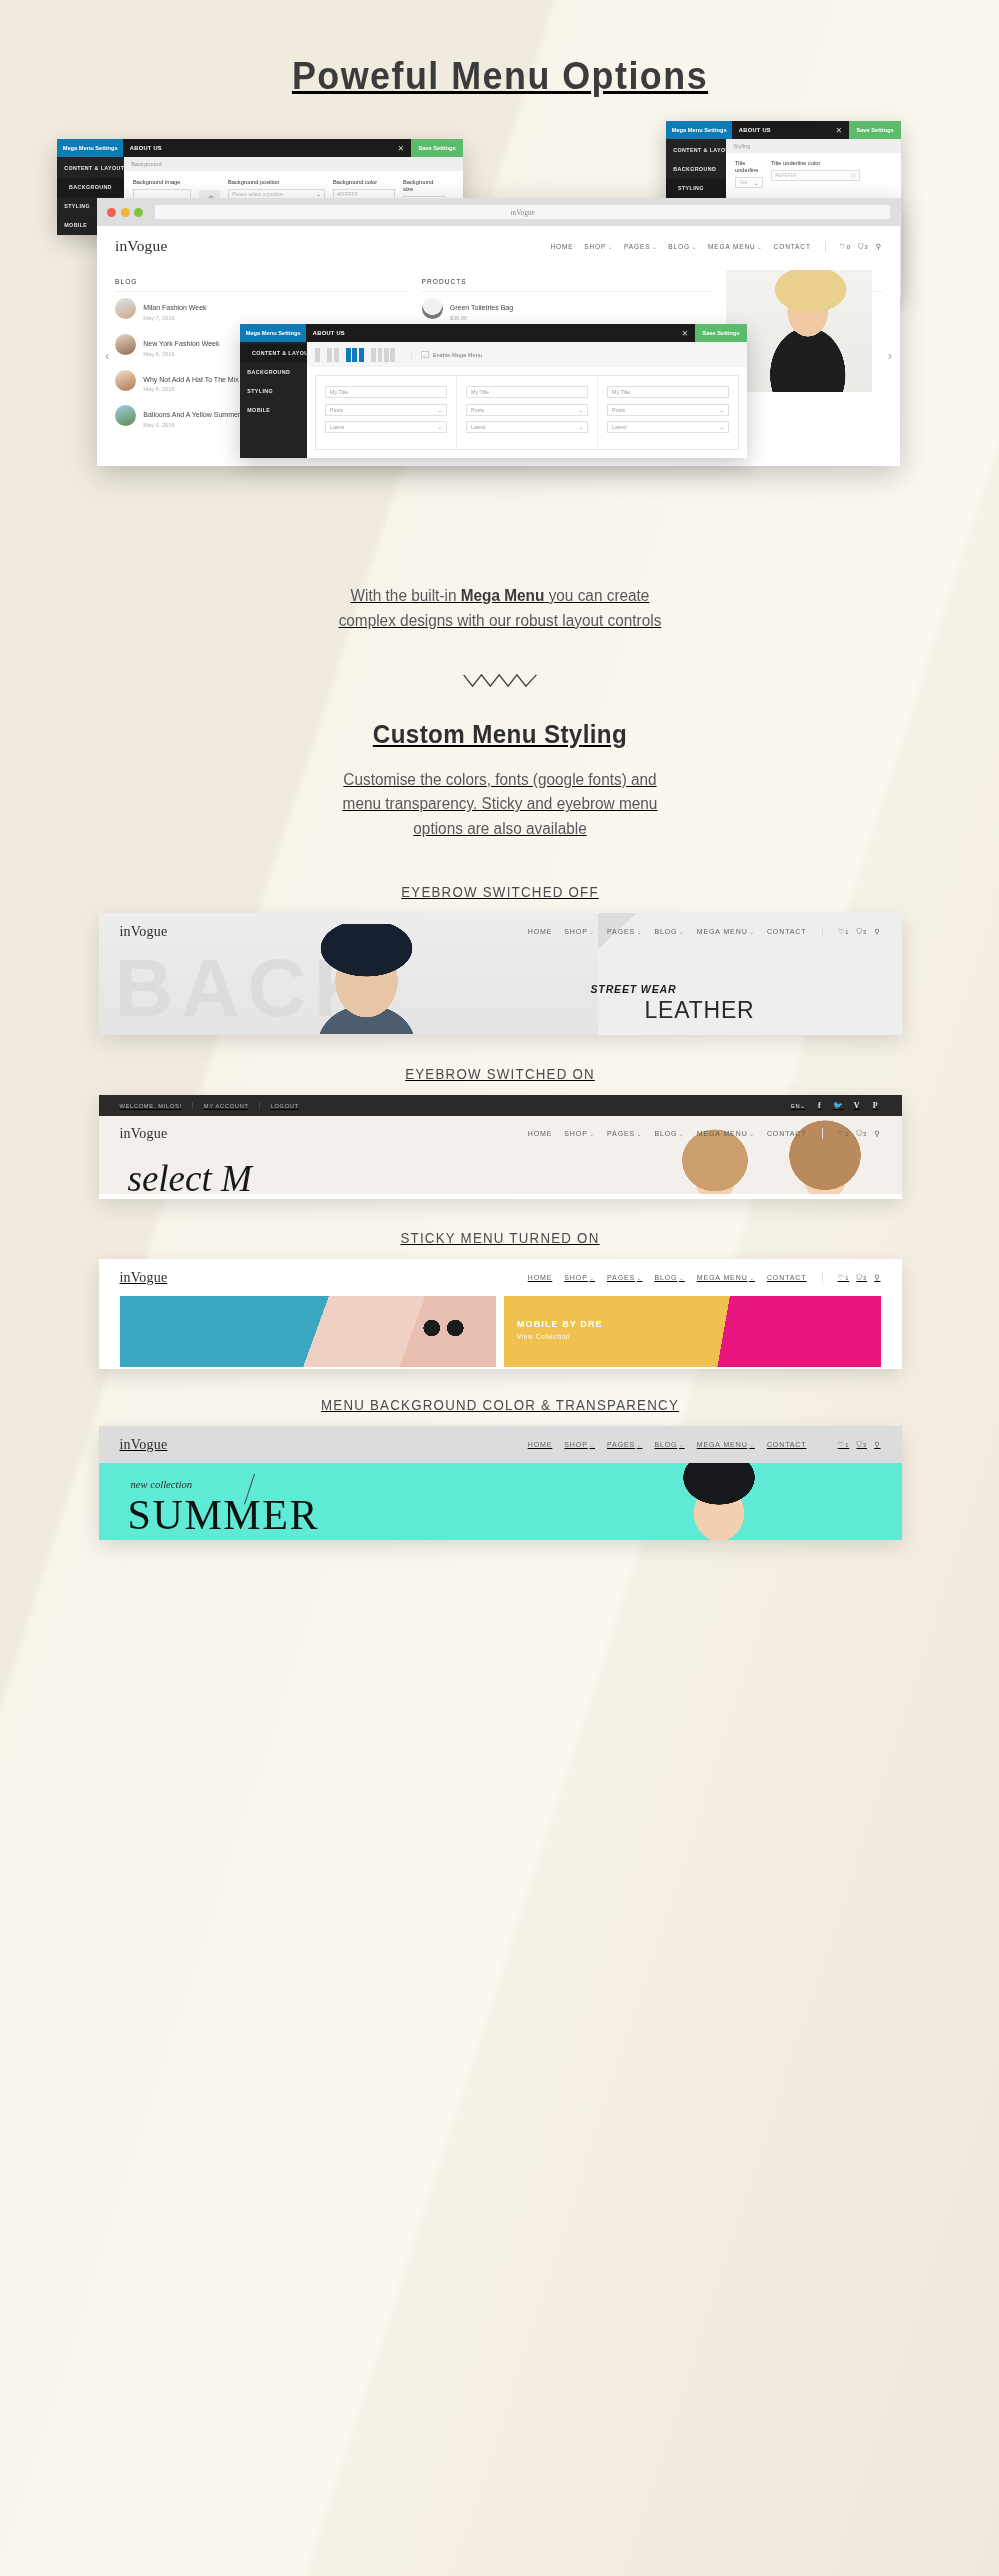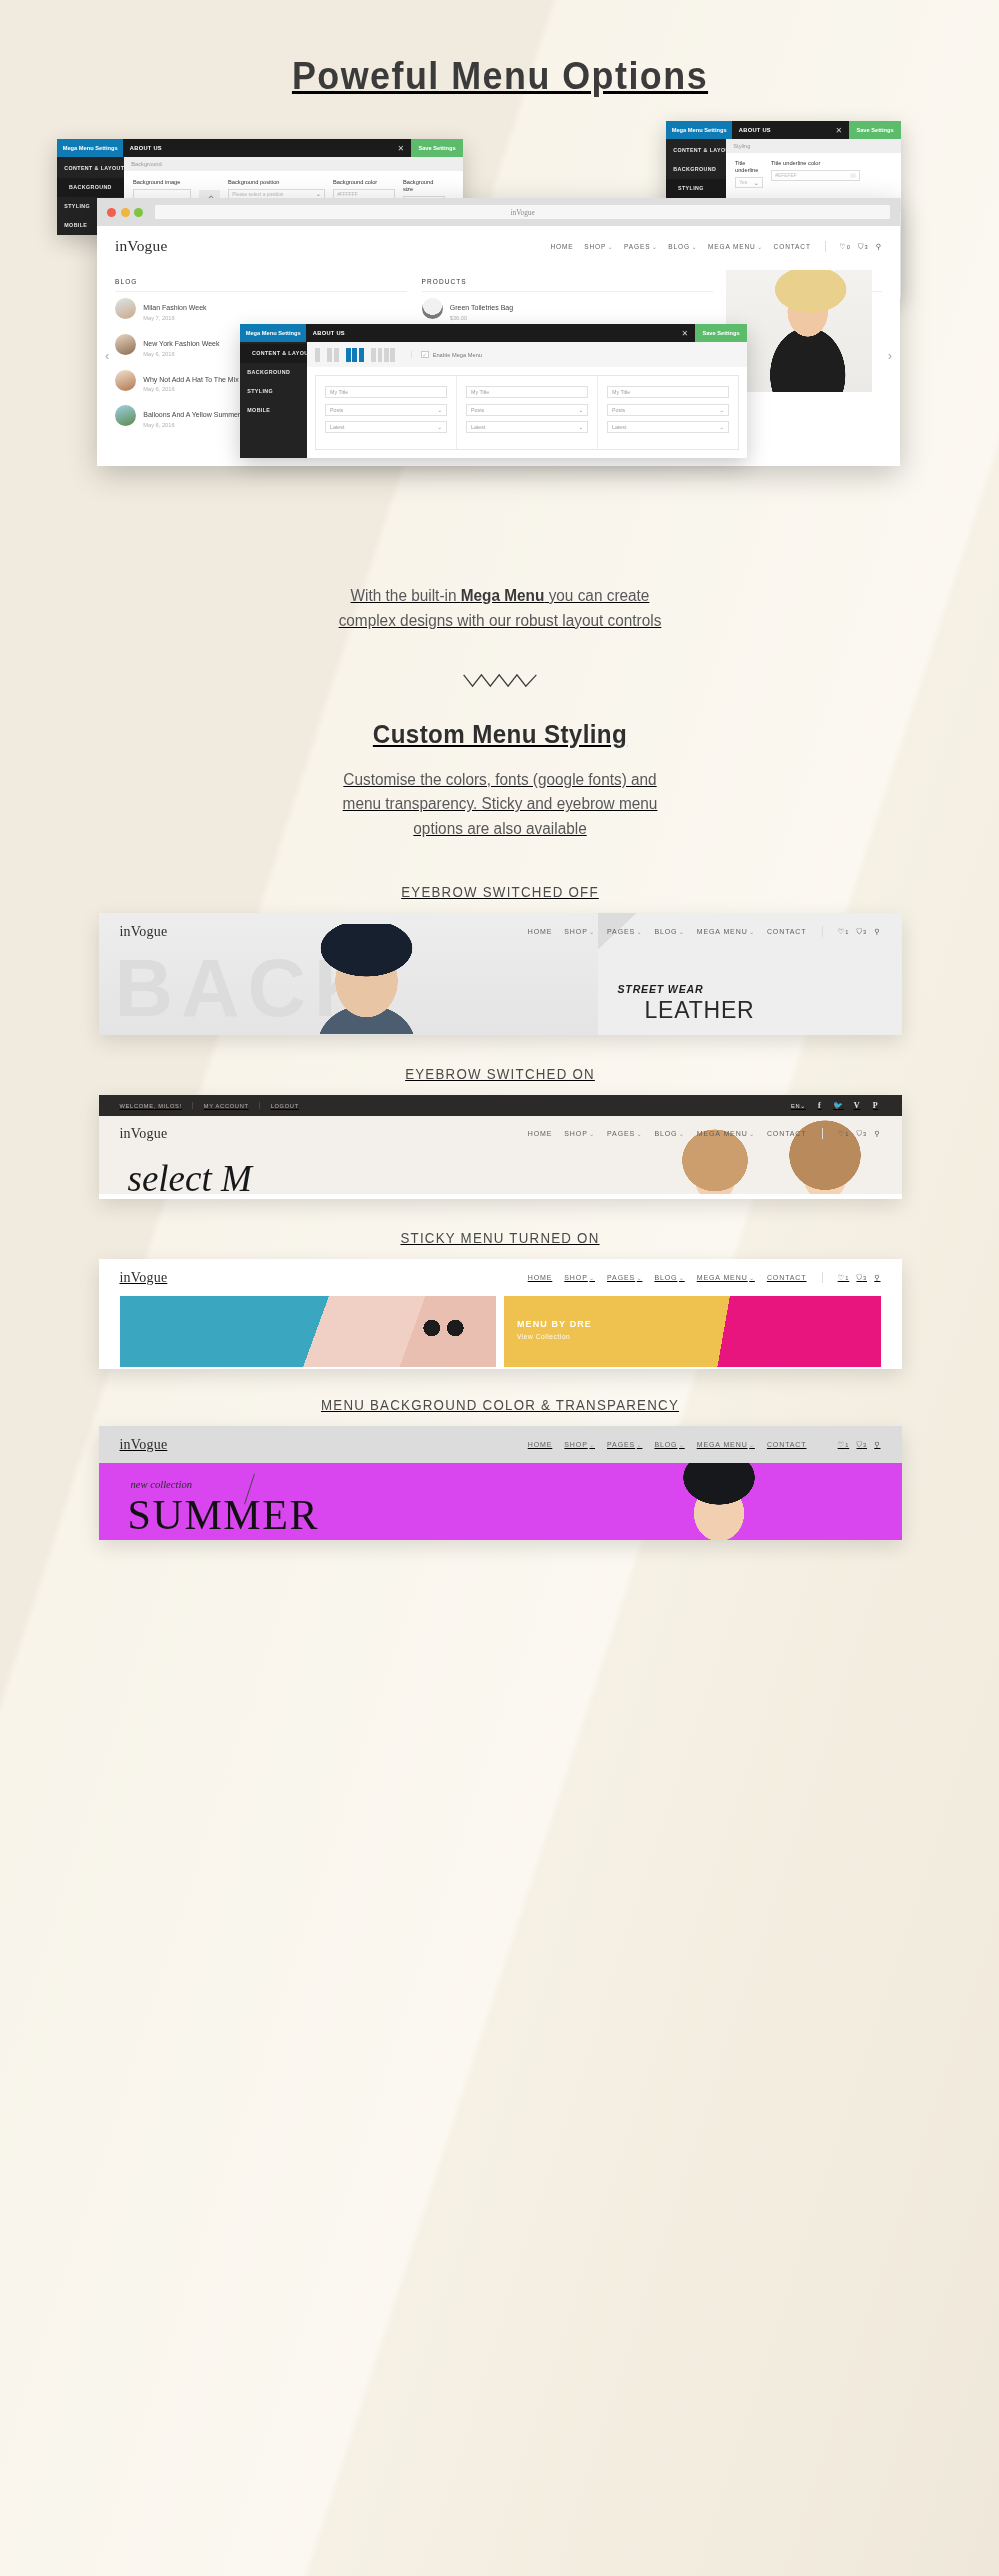--- a/index.html
+++ b/index.html
@@ -487,21 +487,21 @@
     <div class="strip-body" style="height:122px;">
 
       <div class="ph" style="background:linear-gradient(180deg,#ededed,#e4e4e4);"></div>
       <div class="bigword" style="left:16px;top:29px;font-size:81px;letter-spacing:8px;color:#dcdcdc;">BACK</div>
       <div style="position:absolute;left:170px;top:11.4px;width:195px;height:110px;background:
            radial-gradient(ellipse 47px 29px at 50% 22%, #16202e 0 97%, transparent 98%),
            radial-gradient(ellipse 32px 37px at 50% 52%, #e8c5a4 0 97%, transparent 98%),
            radial-gradient(ellipse 50px 41px at 50% 110%, #4c5d70 0 97%, transparent 98%);"></div>
       <div style="position:absolute;left:499px;top:0;right:0;bottom:0;background:#eeeeee;"></div>
       <div style="position:absolute;left:499px;top:0;width:39px;height:37px;background:#dcdcdc;clip-path:polygon(0 0,100% 0,0 100%);"></div>
-      <div style="position:absolute;left:519px;top:70px;font-size:10.6px;font-weight:bold;font-style:italic;letter-spacing:0.8px;color:#1c1c1c;">STREET WEAR</div>
+      <div style="position:absolute;left:492px;top:70px;font-size:10.6px;font-weight:bold;font-style:italic;letter-spacing:0.8px;color:#1c1c1c;">STREET WEAR</div>
       <div style="position:absolute;left:519px;top:84px;font-size:23px;letter-spacing:0.8px;color:#2a2a2a;font-family:'Liberation Sans Narrow','Liberation Sans',sans-serif;margin-left:27px;">LEATHER</div>
 
       <div class="bar" style="position:absolute;left:0;right:0;top:0;padding:10.6px 21px;">
         <div class="logo">inVogue</div>
         <div class="navitems">
           <span><span>HOME</span></span>
           <span><span>SHOP</span><span class="car">⌄</span></span>
           <span><span>PAGES</span><span class="car">⌄</span></span>
           <span><span>BLOG</span><span class="car">⌄</span></span>
           <span><span>MEGA MENU</span><span class="car">⌄</span></span>
@@ -581,21 +581,21 @@
         </span>
       </div>
     </div>
     <div style="display:flex;gap:8px;padding:0 21px 0 21px;height:71px;">
       <div style="flex:1;background:linear-gradient(110deg,#3aa6c0 0 52%,#f0cfc4 52% 76%,#e8bfb0 76%);position:relative;">
         <div style="position:absolute;right:29px;top:23px;width:47px;height:18px;background:
              radial-gradient(circle 9px at 25% 50%, #1c1c1c 0 92%, transparent 93%),
              radial-gradient(circle 9px at 75% 50%, #1c1c1c 0 92%, transparent 93%);"></div>
       </div>
       <div style="flex:1;background:linear-gradient(100deg,#efc14e 0 58%,#e8157e 58%);position:relative;">
-        <div style="position:absolute;left:13px;top:23px;font-size:9px;letter-spacing:1.1px;color:#fff;font-weight:bold;">MENU BY DRE</div>
+        <div style="position:absolute;left:13px;top:23px;font-size:9px;letter-spacing:1.1px;color:#fff;font-weight:bold;">MOBILE BY DRE</div>
         <div style="position:absolute;left:13px;top:37px;font-size:6.5px;letter-spacing:0.6px;color:#fdfdfd;">View Collection</div>
       </div>
     </div>
   </div>
 
   <div class="caption" style="margin-top:28px;">MENU BACKGROUND COLOR &amp; TRANSPARENCY</div>
   <div class="strip" style="margin-top:13px;height:114px;">
     <div class="bar" style="background:#dcdcdc;">
       <div class="logo">inVogue</div>
       <div class="navitems">
@@ -606,21 +606,21 @@
         <span><span>MEGA MENU</span><span class="car">⌄</span></span>
         <span><span>CONTACT</span></span>
         <span class="navdiv"></span>
         <span class="navicons">
           <span>♡<span style="font-size:5.7px">1</span></span>
           <span>⛉<span style="font-size:5.7px">3</span></span>
           <span>⚲</span>
         </span>
       </div>
     </div>
-    <div class="strip-body" style="height:93px;background:#d946ef;">
+    <div class="strip-body" style="height:93px;background:#5eead4;">
       <div style="position:absolute;right:122px;top:-4.9px;width:122px;height:89px;background:
            radial-gradient(ellipse 37px 28px at 50% 22%, #17181c 0 96%, transparent 97%),
            radial-gradient(ellipse 26px 29px at 50% 62%, #f1cfb0 0 96%, transparent 97%);"></div>
       <div style="position:absolute;left:32px;top:16px;font-family:'Liberation Serif',serif;font-style:italic;font-size:10.6px;color:#2b2b2b;">new collection</div>
       <div style="position:absolute;left:29px;top:28px;font-family:'Liberation Serif',serif;font-size:42px;letter-spacing:1.6px;color:#111;text-align:right;">SUMMER</div>
       <div style="position:absolute;left:150px;top:9.7px;width:0.8px;height:32px;background:#4a4a4a;transform:rotate(18deg);"></div>
     </div>
   </div>
 
   <div style="height:32px"></div>

